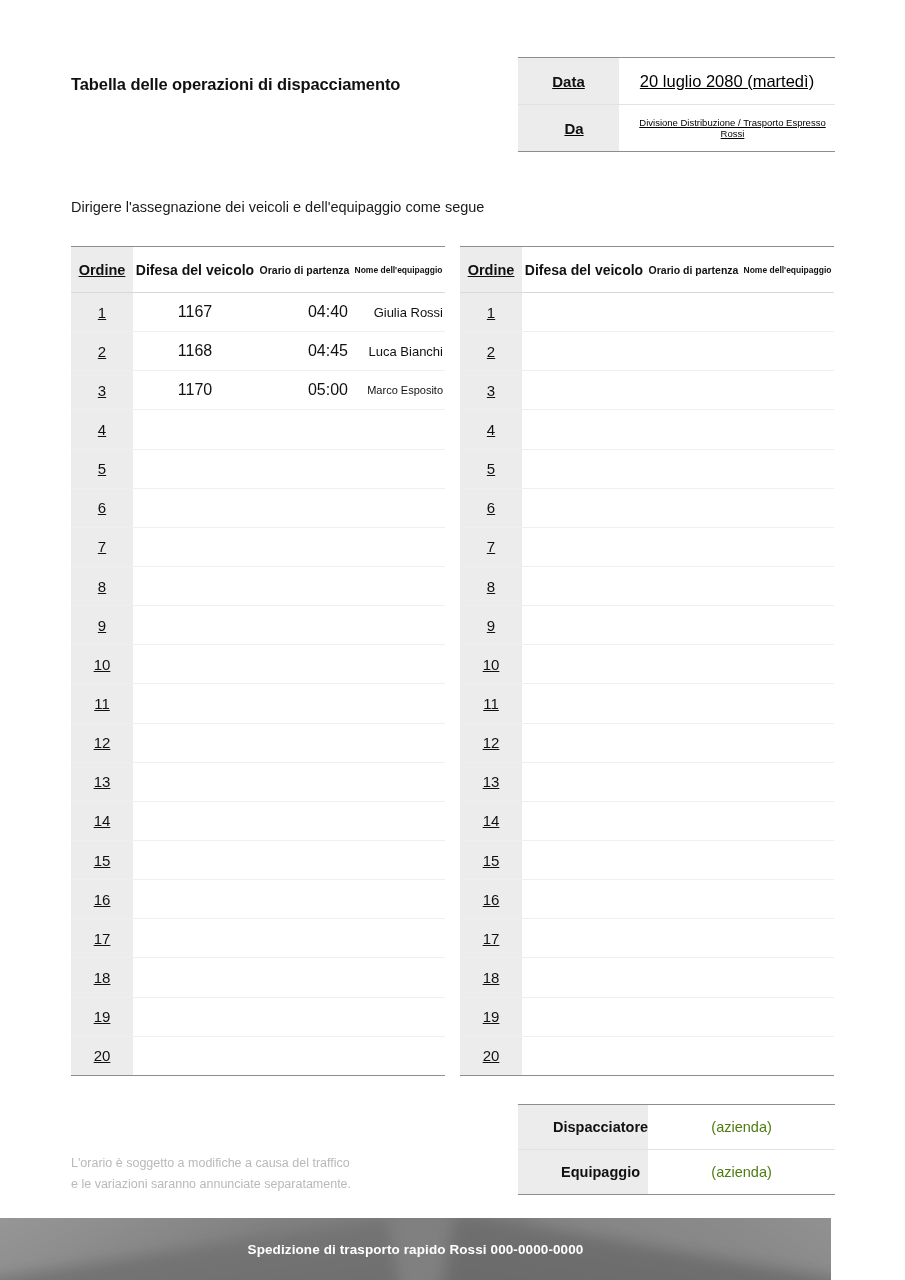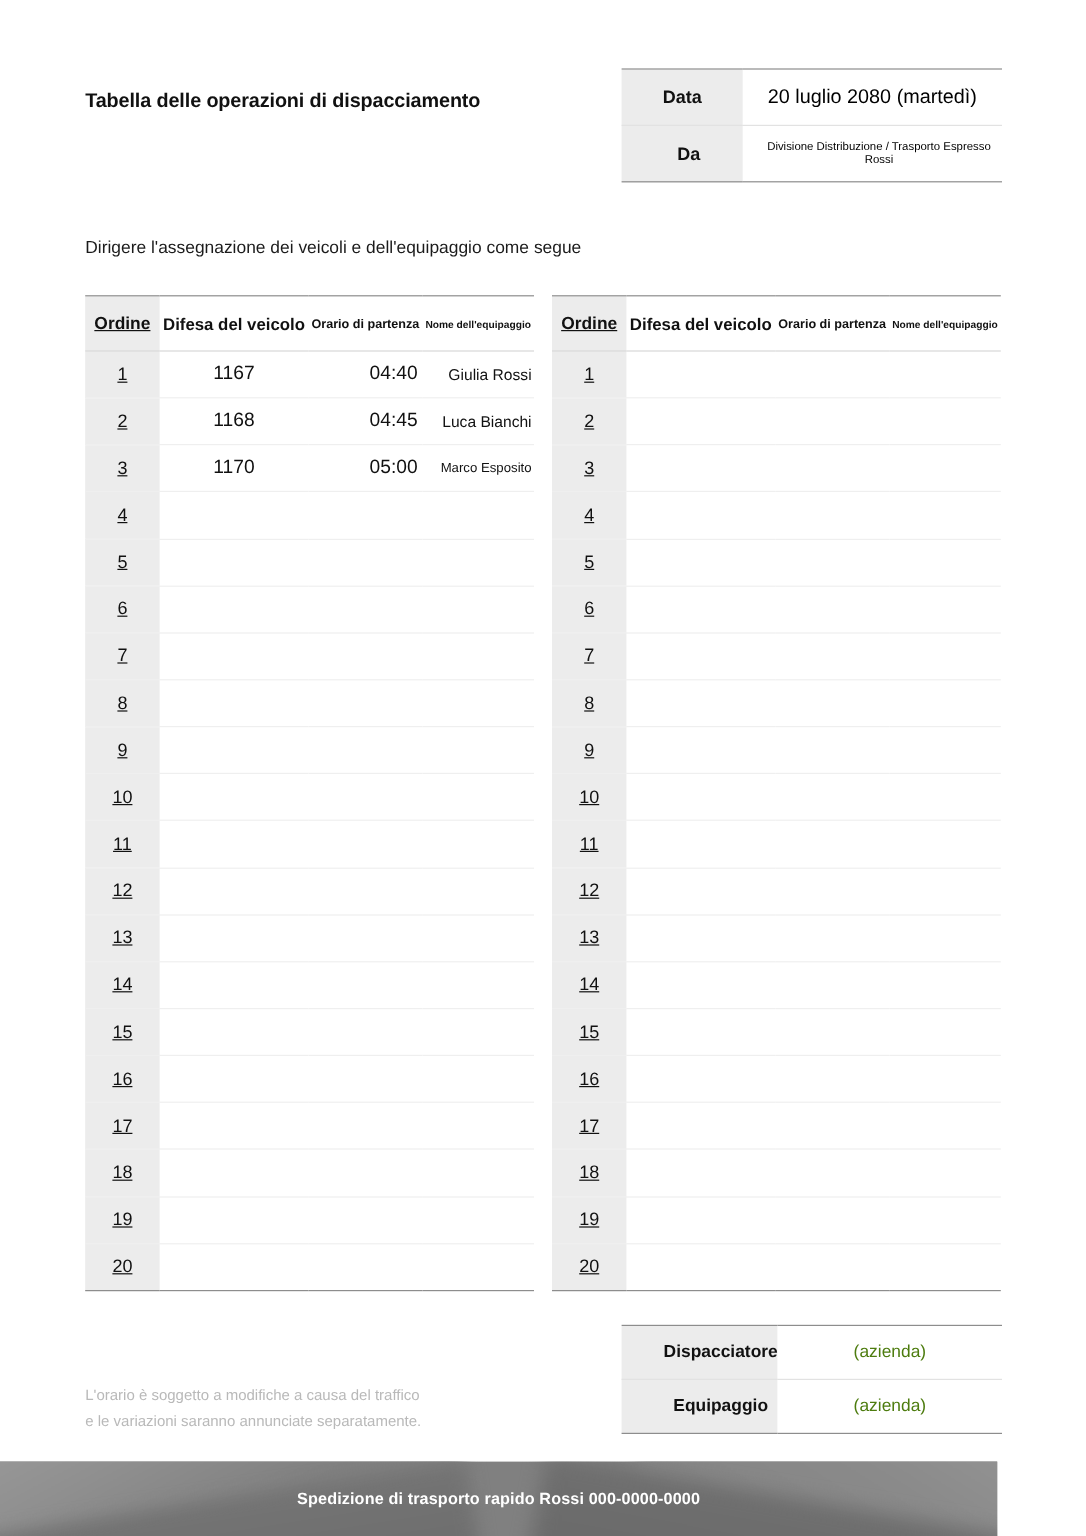--- a/index.html
+++ b/index.html
@@ -18,21 +18,21 @@
     letter-spacing:-0.1px;
   }
 
   .meta-table{
     position:absolute; left:518px; top:57px;
     width:317px;
     border-top:1.5px solid #8d8d8d;
     border-bottom:1.5px solid #8d8d8d;
     border-collapse:collapse;
   }
-  .meta-table tr { height:47px; }
+  .meta-table tr { height:47px;text-decoration:underline; }
   .meta-table tr + tr td { border-top:1px solid #e2e2e2;padding-left:11px; }
   .meta-label{
     width:101px;
     background:#ececec;
     text-align:center;
     font-size:15px; font-weight:bold; color:#111;
   }
   .meta-value{
     background:#ffffff;
     text-align:center;

